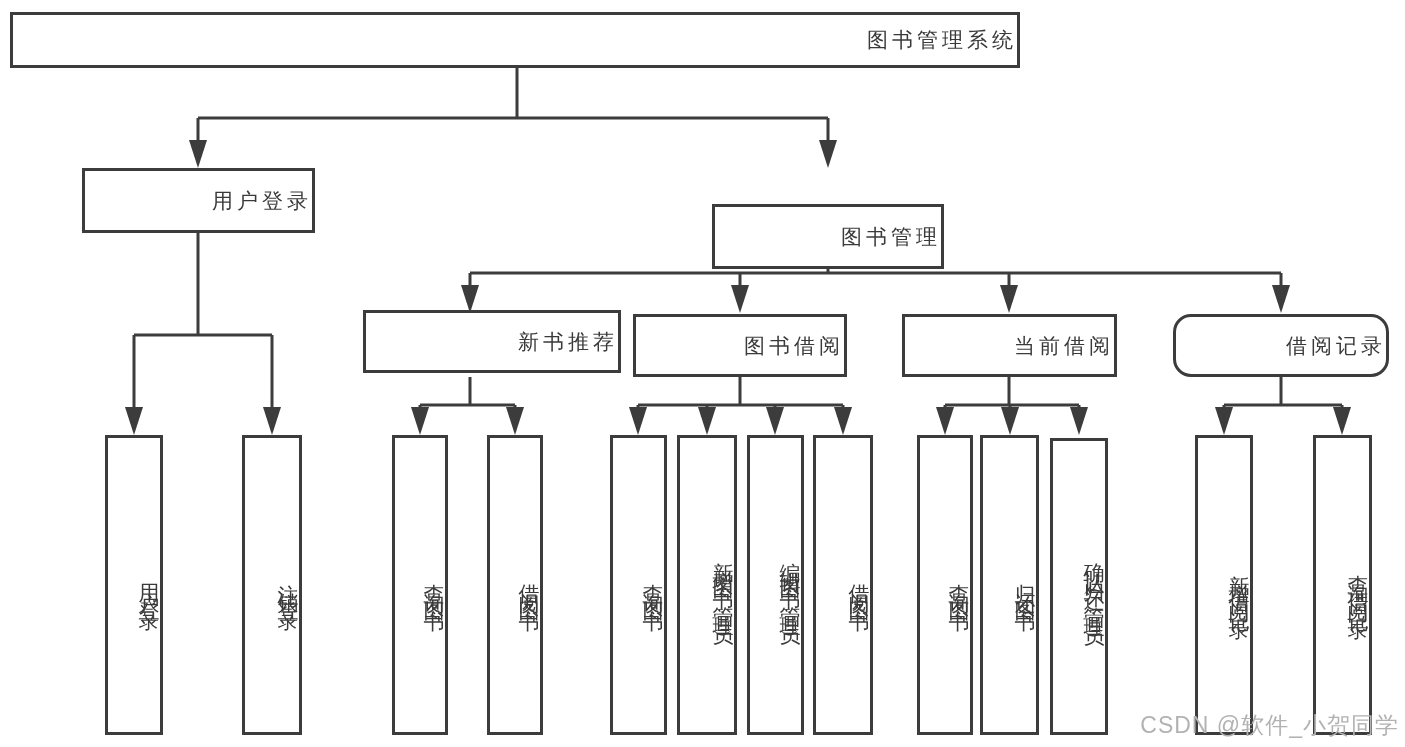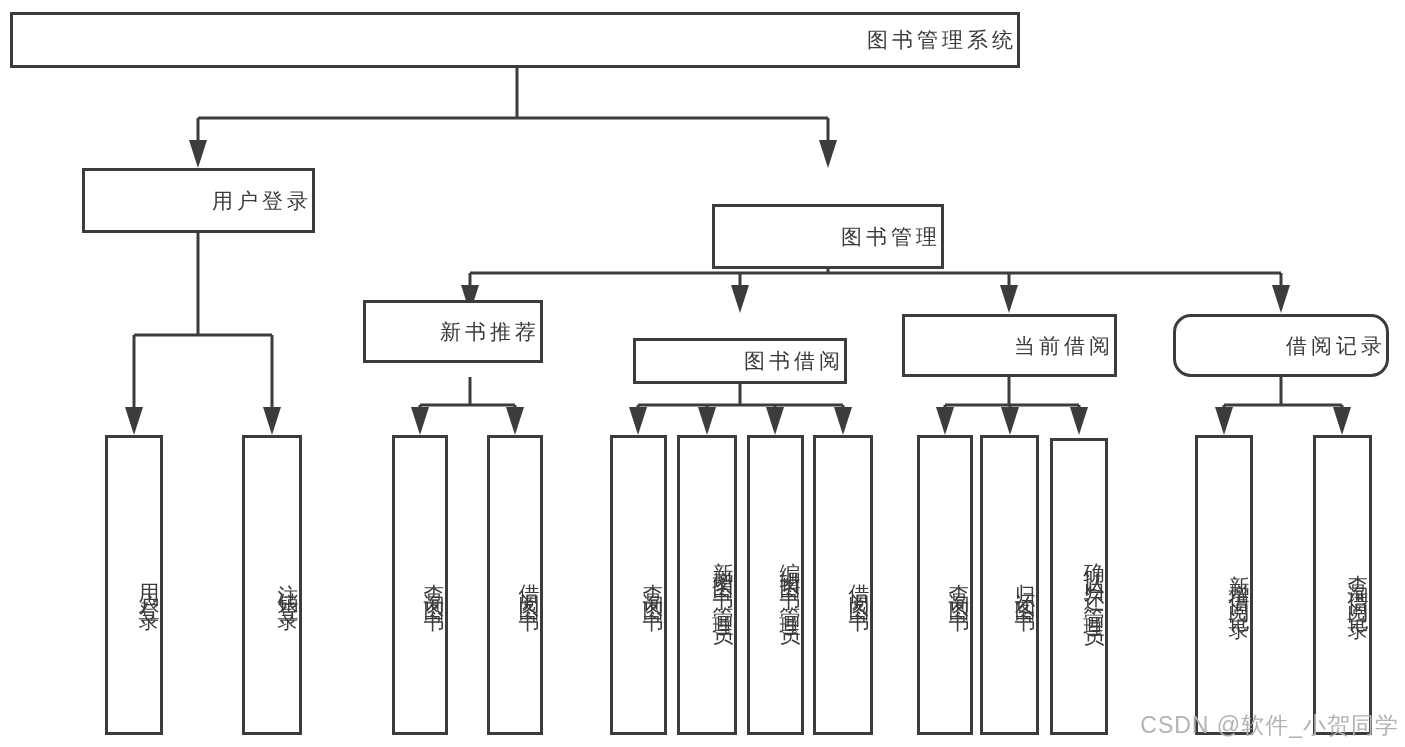--- a/index.html
+++ b/index.html
@@ -114,24 +114,24 @@
     <span class="hlabel">图书管理系统</span>
   </div>
 
   <div class="node" style="left:82px; top:168px; width:233px; height:65px;">
     <span class="hlabel">用户登录</span>
   </div>
   <div class="node" style="left:712px; top:168px; width:232px; height:65px;margin-top:36px;">
     <span class="hlabel">图书管理</span>
   </div>
 
-  <div class="node" style="left:363px; top:300px; width:180px; height:63px;padding-left:33px;">
+  <div class="node" style="left:363px; top:310px; width:258px; height:63px;padding-left:33px;">
     <span class="hlabel">新书推荐</span>
   </div>
-  <div class="node" style="left:633px; top:314px; width:214px; height:46px;margin-top:24px;">
+  <div class="node" style="left:633px; top:314px; width:214px; height:63px;">
     <span class="hlabel">图书借阅</span>
   </div>
   <div class="node" style="left:902px; top:314px; width:215px; height:63px;">
     <span class="hlabel">当前借阅</span>
   </div>
   <div class="node" style="left:1173px; top:314px; width:216px; height:63px;border-radius:18px;">
     <span class="hlabel">借阅记录</span>
   </div>
 
   <div class="node" style="left:105px; top:435px; width:58px; height:300px;">

